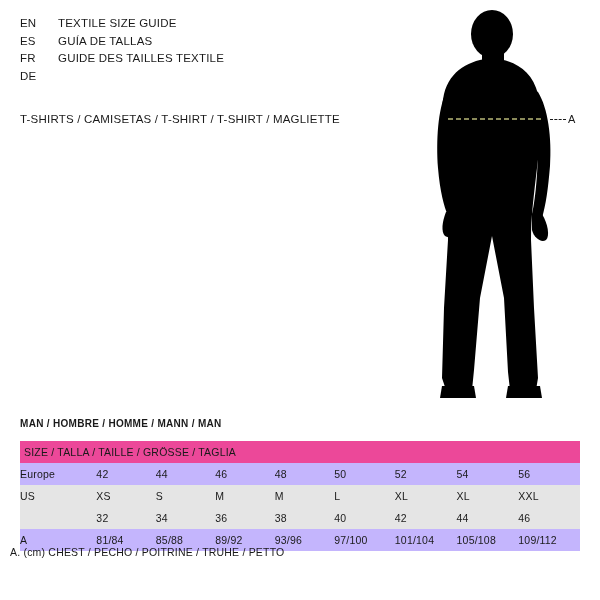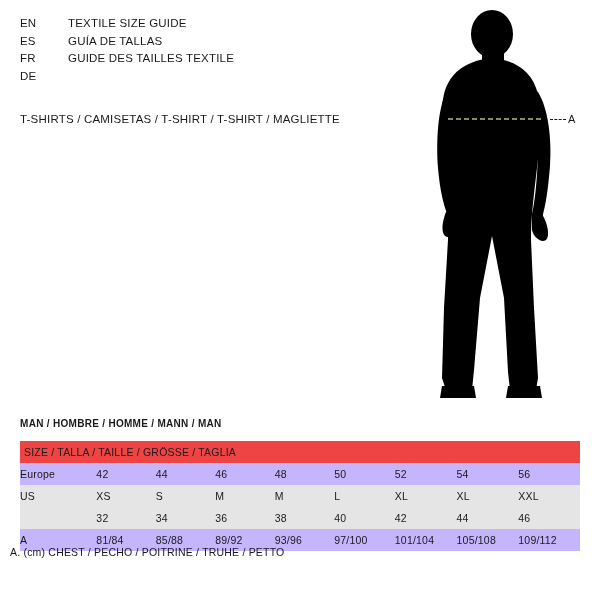--- a/index.html
+++ b/index.html
@@ -28,21 +28,20 @@
     left: 20px;
     top: 15px;
     width: 380px;
   }
   .lang-row {
     display: flex;
     align-items: baseline;
     font-size: 11.5px;
     line-height: 17.5px;
     letter-spacing: 0.2px;
-    gap: 10px;
   }
   .lang-code {
     width: 38px;
     flex: 0 0 38px;
     font-size: 11.5px;
   }
   .lang-text {
     flex: 1 1 auto;
   }
 
@@ -103,21 +102,21 @@
     border-collapse: collapse;
     font-size: 10.5px;
     letter-spacing: 0.2px;
   }
   table.size-table td {
     padding: 3px 0 3px 0;
     height: 16px;
     vertical-align: middle;
   }
   tr.row-head td {
-    background: #ef4444;
+    background: #ec4899;
     font-weight: normal;
     padding-left: 4px;
     font-size: 10.5px;
   }
   tr.row-shade td {
     background: #e5e5e5;
   }
   tr.row-plain td {
     background: #c4b5fd;
   }

